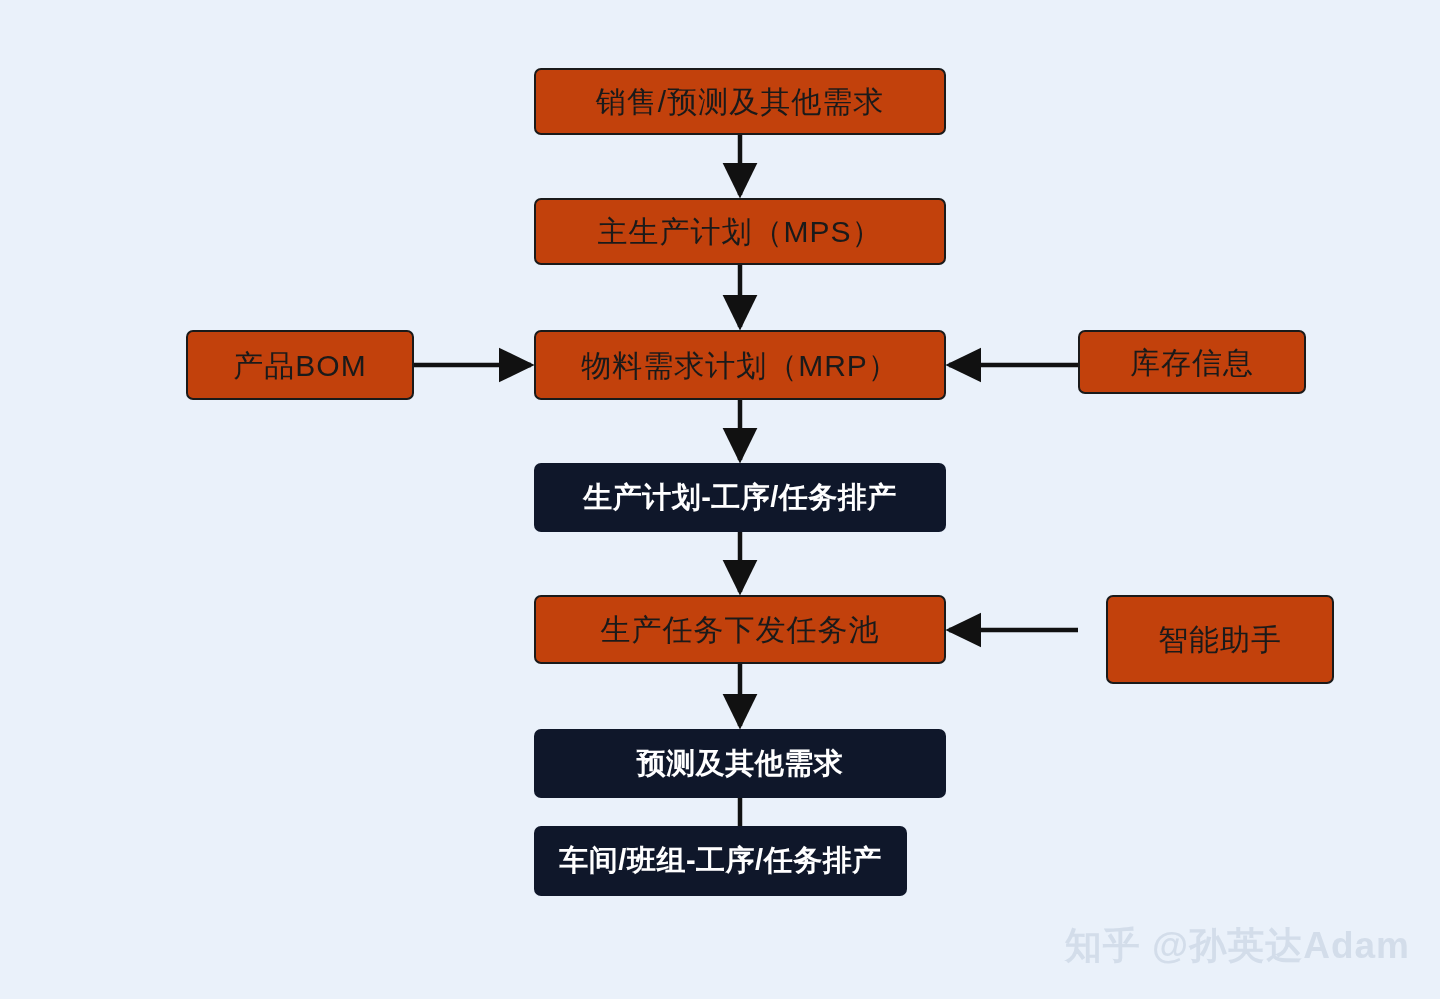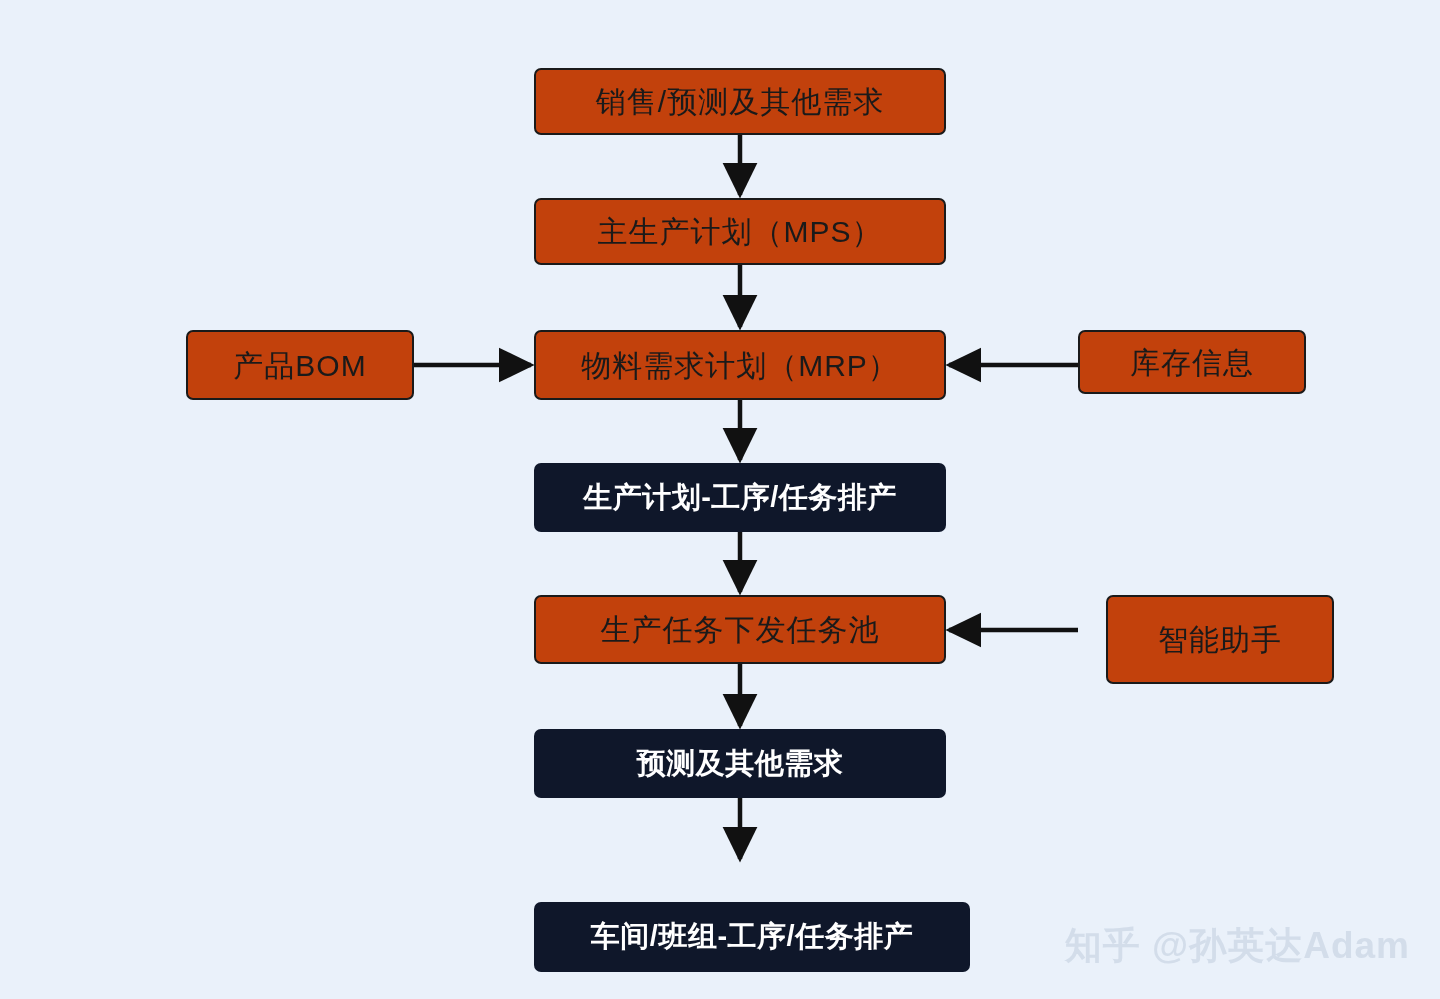--- a/index.html
+++ b/index.html
@@ -122,19 +122,19 @@
   </div>
 
   <div class="node plain" style="left:1078px; top:595px; width:228px; height:89px;margin-left:28px;">
     <span class="node-label">智能助手</span>
   </div>
 
   <div class="node accent" style="left:534px; top:729px; width:412px; height:69px;">
     <span class="node-label">预测及其他需求</span>
   </div>
 
-  <div class="node accent" style="left:534px; top:902px; width:436px; height:70px;">
+  <div class="node accent" style="left:534px; top:826px; width:373px; height:70px;">
     <span class="node-label">车间/班组-工序/任务排产</span>
   </div>
 
   <div class="watermark">知乎 @孙英达Adam</div>
 
 </div>
 
 </body></html>

